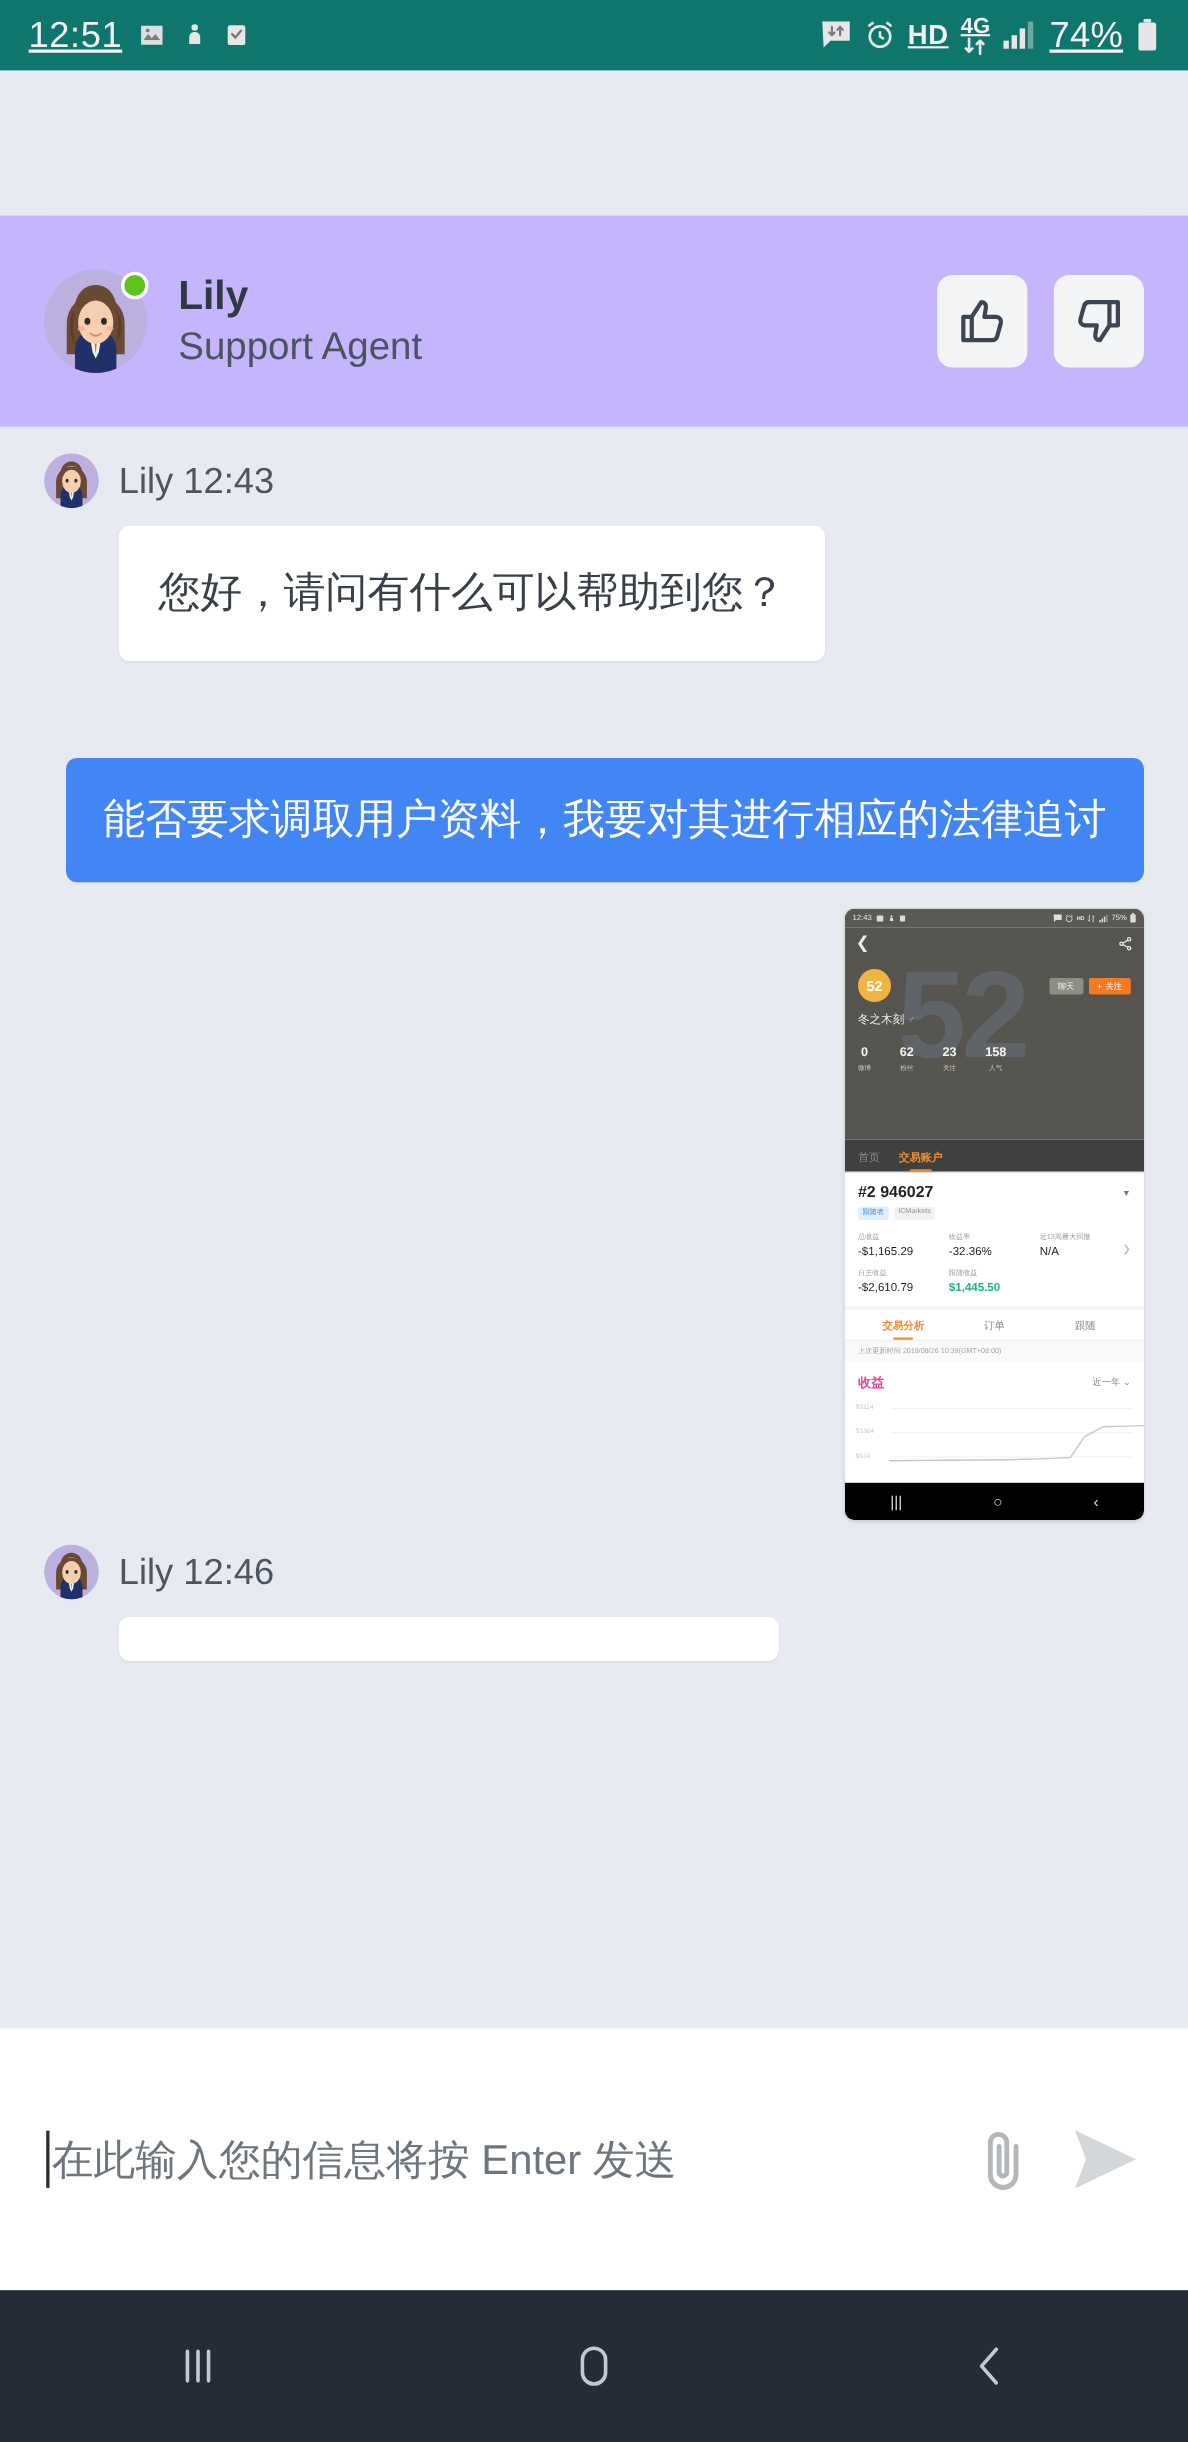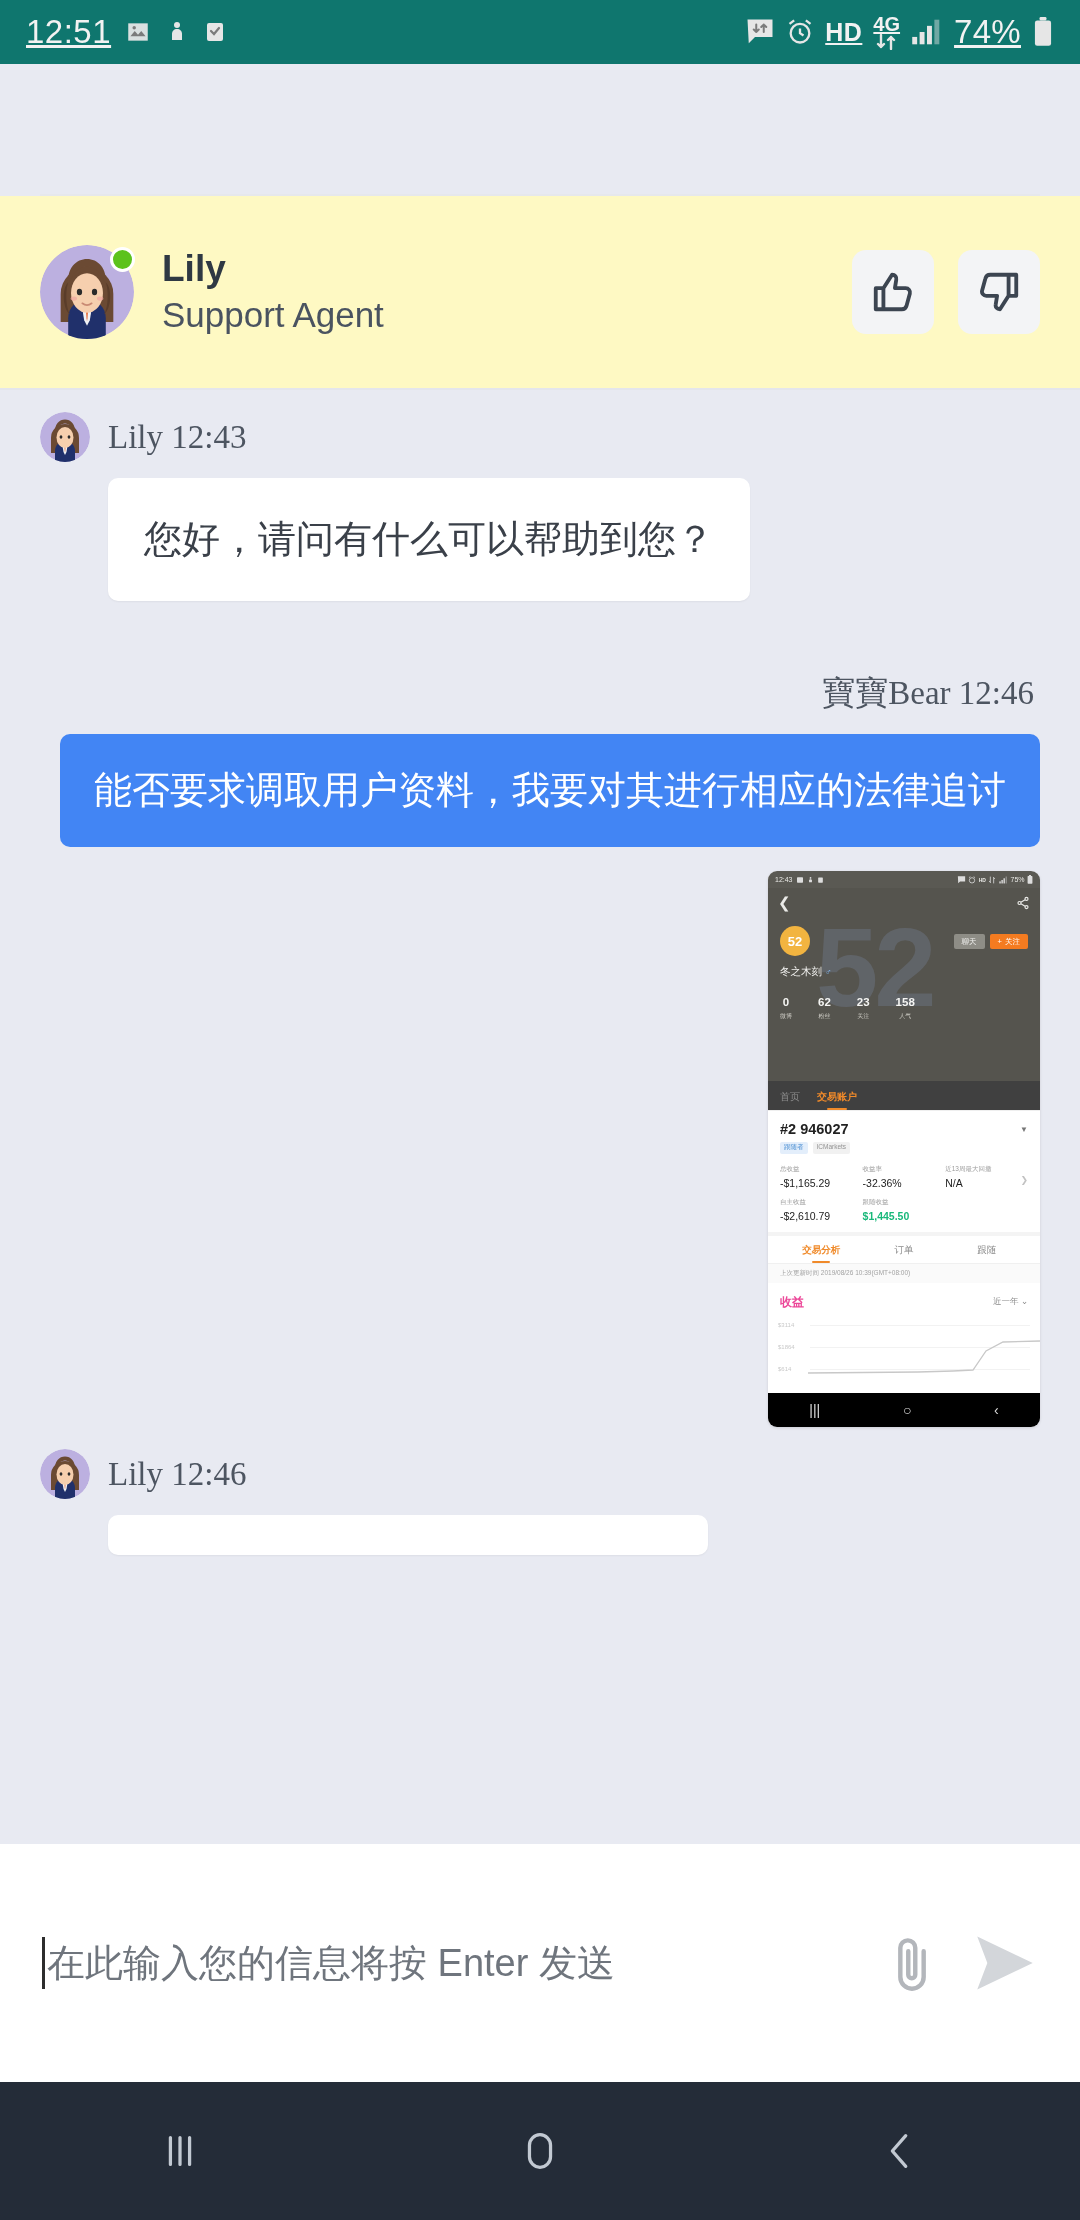--- a/index.html
+++ b/index.html
@@ -40,21 +40,21 @@
     content:""; position:absolute; left:-2px; top:21px; width:50px; height:6px;
     background:#2f3943; border-radius:1px;
   }
   .clsbtn::before{ transform:rotate(45deg); }
   .clsbtn::after { transform:rotate(-45deg); }
   .hdr-sep { position:absolute; left:40px; top:194px; width:1000px; height:2px; background:#e6e8ec; }
 
   
   .agentbar {
     position:absolute; left:0; top:196px; width:1080px; height:192px;
-    background:#fef9c3; display:flex; align-items:center; padding:0 40px;
+    background:#c4b5fd; display:flex; align-items:center; padding:0 40px;
   }
   .avatar-wrap { position:relative; width:94px; height:94px; flex:0 0 auto; }
   .avatar { width:94px; height:94px; border-radius:50%; display:block; }
   .dot-online {
     position:absolute; right:-1px; top:2px; width:25px; height:25px;
     border-radius:50%; background:#5cc21c; border:3px solid #ffffff;
   }
   .agent-txt { margin-left:28px; }
   .agent-name { font-size:37px; font-weight:700; color:#2f3943; line-height:1.12; }
   .agent-role { font-size:35px; font-weight:400; color:#4a5360; line-height:1.2; margin-top:4px; }
@@ -63,21 +63,21 @@
     width:82px; height:84px; background:#f3f4f6; border-radius:14px;
     display:flex; align-items:center; justify-content:center; border:none; cursor:pointer;
   }
   .agent-sep { position:absolute; left:0; top:388px; width:1080px; height:2px; background:#e4e6ec; }
 
   
   .chat {
     position:absolute; left:0; top:390px; width:1080px; height:1454px;
     background:#e8eaf2; overflow:hidden;
   }
-  .msg-row { padding:0 40px;font-family:Liberation Serif, serif; }
+  .msg-row { padding:0 40px; }
   .meta-line { display:flex; align-items:center; gap:18px; margin-top:22px; }
   .meta-av { width:50px; height:50px; border-radius:50%; flex:0 0 auto; }
   .meta-txt { font-size:33px; color:#4d5561; font-weight:400; }
   .bubble-in {
     margin-left:68px; margin-top:16px; background:#ffffff; border-radius:10px;
     padding:34px 36px; max-width:660px; display:inline-block;
     box-shadow:0 1px 2px rgba(0,0,0,.05);
   }
   .bubble-in .t { font-size:38px; color:#3a4049; line-height:1.45; }
   .out-wrap { text-align:right; margin-top:70px; }
@@ -310,21 +310,20 @@
           <ellipse cx="58" cy="50" rx="2.8" ry="3.4" fill="#2b2b2b"></ellipse>
         </svg>
         <span class="meta-txt">Lily 12:43</span>
       </div>
       <div class="bubble-in">
         <span class="t">您好，请问有什么可以帮助到您？</span>
       </div>
     </div>
 
     <div class="msg-row out-wrap">
-      <div class="meta-out">寶寶Bear 12:46</div>
       <div class="bubble-out">
         <span class="t">能否要求调取用户资料，我要对其进行相应的法律追讨</span>
       </div>
     </div>
 
     <div class="shot-wrap">
       <div class="shot">
 
         <div class="sh-status">
           <span>12:43</span>

